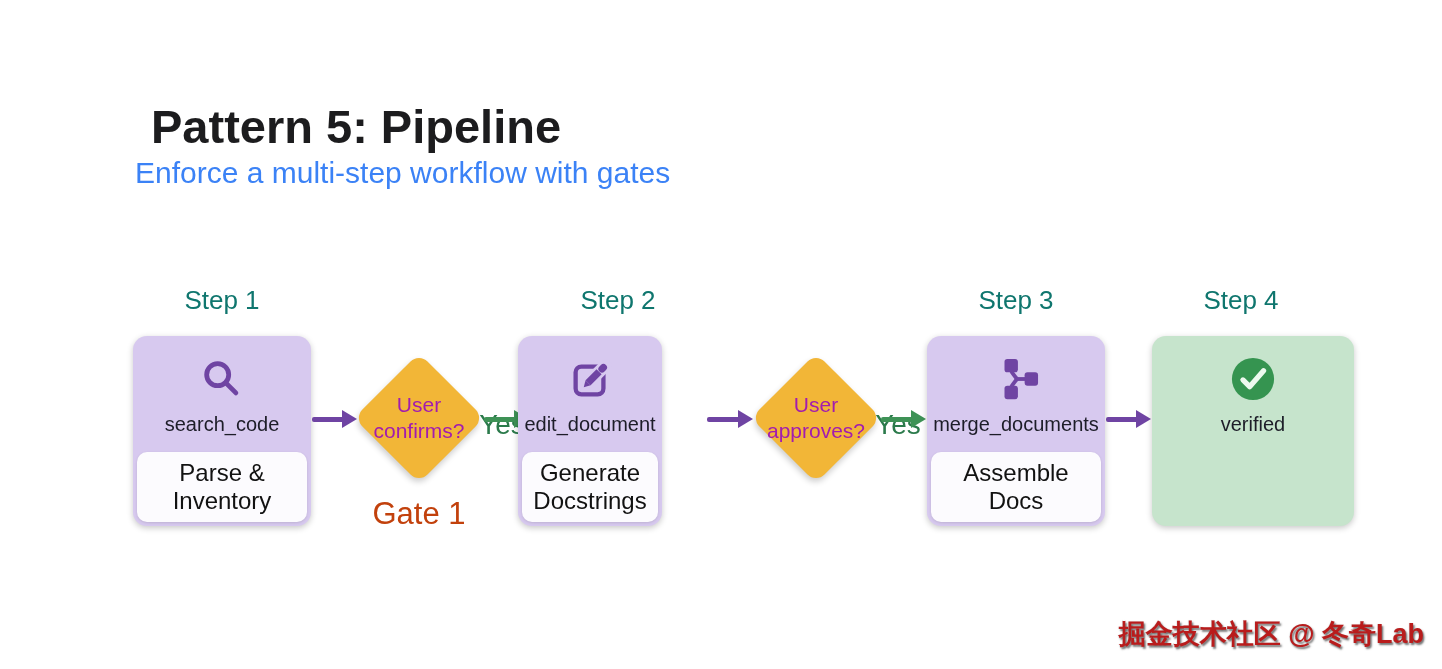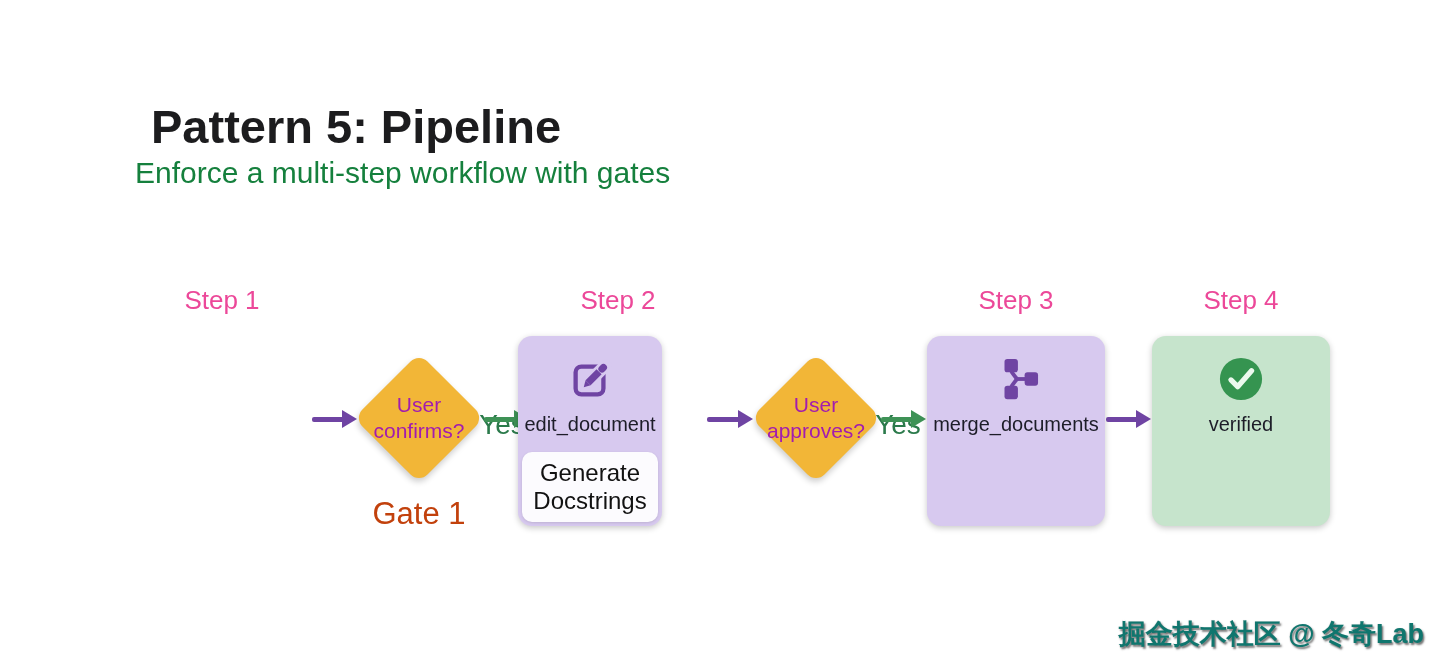--- a/index.html
+++ b/index.html
@@ -1,28 +1,28 @@
 <!DOCTYPE html>
 <html style="--purple_header: #D7C9EF; --green_header: #C6E4CC; --icon_purple: #6F44A3; --arrow_purple: #6F44A3; --arrow_green: #3E9256; --yes_green: #2B7A4B; --check_green: #359450; --amber: #F2B637;"><head>
 <meta charset="utf-8">
 <style>
   html,body{margin:0;padding:0;background:#ffffff;}
   .canvas{
     position:relative;width:1442px;height:669px;background:#ffffff;overflow:hidden;
     font-family:"Liberation Sans","DejaVu Sans",sans-serif;color:#1c1c1e;
   }
   .title{position:absolute;left:134px;top:82px;font-size:47px;font-weight:700;letter-spacing:0;color:#1c1c1e;margin:17px;}
-  .subtitle{position:absolute;left:135px;top:156px;font-size:30px;font-weight:400;color:#15803d;margin:0;}
+  .subtitle{position:absolute;left:135px;top:156px;font-size:30px;font-weight:400;color:#3b82f6;margin:0;}
 
-  .step-label{position:absolute;top:285px;width:178px;text-align:center;font-size:26px;color:#ec4899;}
+  .step-label{position:absolute;top:285px;width:178px;text-align:center;font-size:26px;color:#0f766e;}
 
   .card{position:absolute;top:336px;width:178px;height:190px;border-radius:14px;
         box-shadow:0 2px 6px rgba(0,0,0,0.22);}
   .card.purple{background:var(--purple_header,#D7C9EF);}
-  .card.green{background:var(--green_header,#C6E4CC);}
+  .card.green{background:var(--green_header,#C6E4CC);padding-left:24px;}
   .card-header{position:absolute;top:0;left:0;right:0;height:116px;display:flex;flex-direction:column;
                align-items:center;padding-top:20px;gap:12px;box-sizing:border-box;}
   .icon{width:46px;height:46px;display:block;color:var(--icon_purple,#6F44A3);}
   .icon svg{width:46px;height:46px;display:block;}
   .tool-name{font-size:20px;color:#1d1d28;line-height:1;}
   .card-footer{position:absolute;left:4px;right:4px;bottom:4px;height:70px;border-radius:10px;
                display:flex;align-items:center;justify-content:center;text-align:center;
                white-space:pre-line;font-size:24px;line-height:1.15;color:#121212;
                box-shadow:0 1px 3px rgba(0,0,0,0.12);}
   .card.purple .card-footer{background:#FCFBFE;}
@@ -40,36 +40,49 @@
   .arrow .head{position:absolute;right:0;top:-9px;width:0;height:0;
                border-top:9px solid transparent;border-bottom:9px solid transparent;}
   .arrow.purple .shaft{background:var(--arrow_purple,#6F44A3);}
   .arrow.purple .head{border-left:15px solid var(--arrow_purple,#6F44A3);}
   .arrow.green .shaft{background:var(--arrow_green,#3E9256);}
   .arrow.green .head{border-left:15px solid var(--arrow_green,#3E9256);}
 
   .yes-label{position:absolute;top:381px;width:64px;text-align:center;font-size:28px;
              color:var(--yes_green,#2B7A4B);margin-top:28px;}
 
-  .watermark{position:absolute;right:18px;top:616px;font-size:27px;font-weight:700;color:#0f766e;
+  .watermark{position:absolute;right:18px;top:616px;font-size:27px;font-weight:700;color:#b91c1c;
              text-shadow:1.5px 1.5px 2px rgba(90,90,90,0.85), -0.5px -0.5px 1px rgba(160,160,160,0.4);}
 </style>
 </head>
 <body>
 
 <div class="canvas">
 
   <h1 class="title">Pattern 5: Pipeline</h1>
   <h2 class="subtitle">Enforce a multi-step workflow with gates</h2>
 
   <div class="step-label" style="left:133px">Step 1</div>
   <div class="step-label" style="left:529px">Step 2</div>
   <div class="step-label" style="left:927px">Step 3</div>
   <div class="step-label" style="left:1152px">Step 4</div>
 
+  <div class="card purple" style="left:133px">
+    <div class="card-header">
+      <span class="icon">
+        <svg viewBox="0 0 48 48" fill="none">
+          <circle cx="19.5" cy="19.5" r="11.5" stroke="currentColor" stroke-width="5"></circle>
+          <line x1="28" y1="28" x2="38.5" y2="38.5" stroke="currentColor" stroke-width="5" stroke-linecap="round"></line>
+        </svg>
+      </span>
+      <div class="tool-name">search_code</div>
+    </div>
+    <div class="card-footer">Parse &amp;
+Inventory</div>
+  </div>
 
   <div class="arrow purple" style="left:312px;width:45px">
       <i class="shaft"></i>
       <i class="head"></i>
     </div>
 
   <div class="diamond" style="left:373px;top:372px"></div>
   <div class="gate-question" style="left:353px;top:386px">User
 confirms?</div>
   <div class="gate-label" style="left:349px">Gate 1</div>
@@ -119,20 +132,22 @@
           <line x1="19" y1="16" x2="25" y2="24" stroke="currentColor" stroke-width="4"></line>
           <line x1="19" y1="32" x2="25" y2="24" stroke="currentColor" stroke-width="4"></line>
           <line x1="25" y1="24" x2="36" y2="24" stroke="currentColor" stroke-width="4"></line>
           <rect x="12" y="3" width="14" height="14" rx="3" fill="currentColor"></rect>
           <rect x="12" y="31" width="14" height="14" rx="3" fill="currentColor"></rect>
           <rect x="33" y="17" width="14" height="14" rx="3" fill="currentColor"></rect>
         </svg>
       </span>
       <div class="tool-name">merge_documents</div>
     </div>
+    <div class="card-footer">Assemble
+Docs</div>
   </div>
 
   <div class="arrow purple" style="left:1106px;width:45px">
       <i class="shaft"></i>
       <i class="head"></i>
     </div>
 
   <div class="card green" style="left:1152px">
     <div class="card-header">
       <span class="icon">

